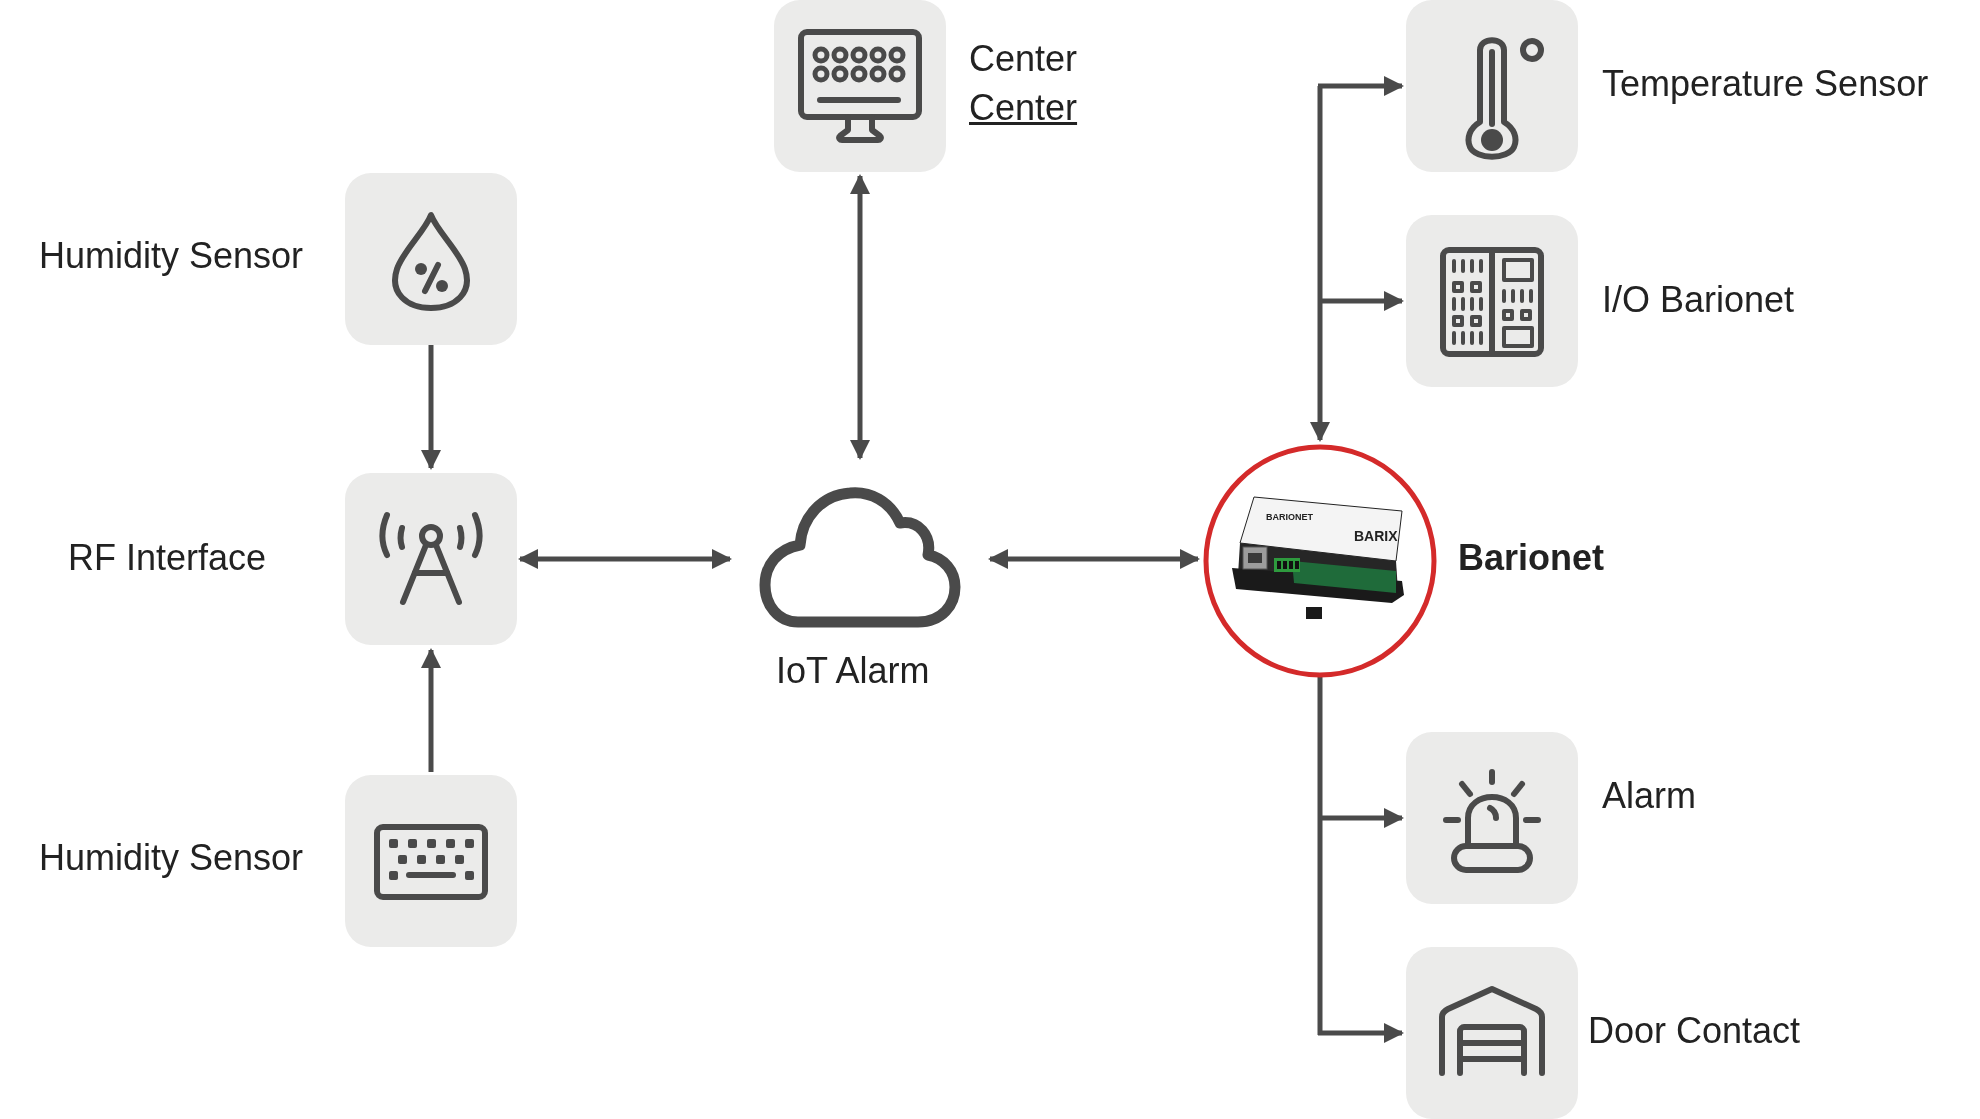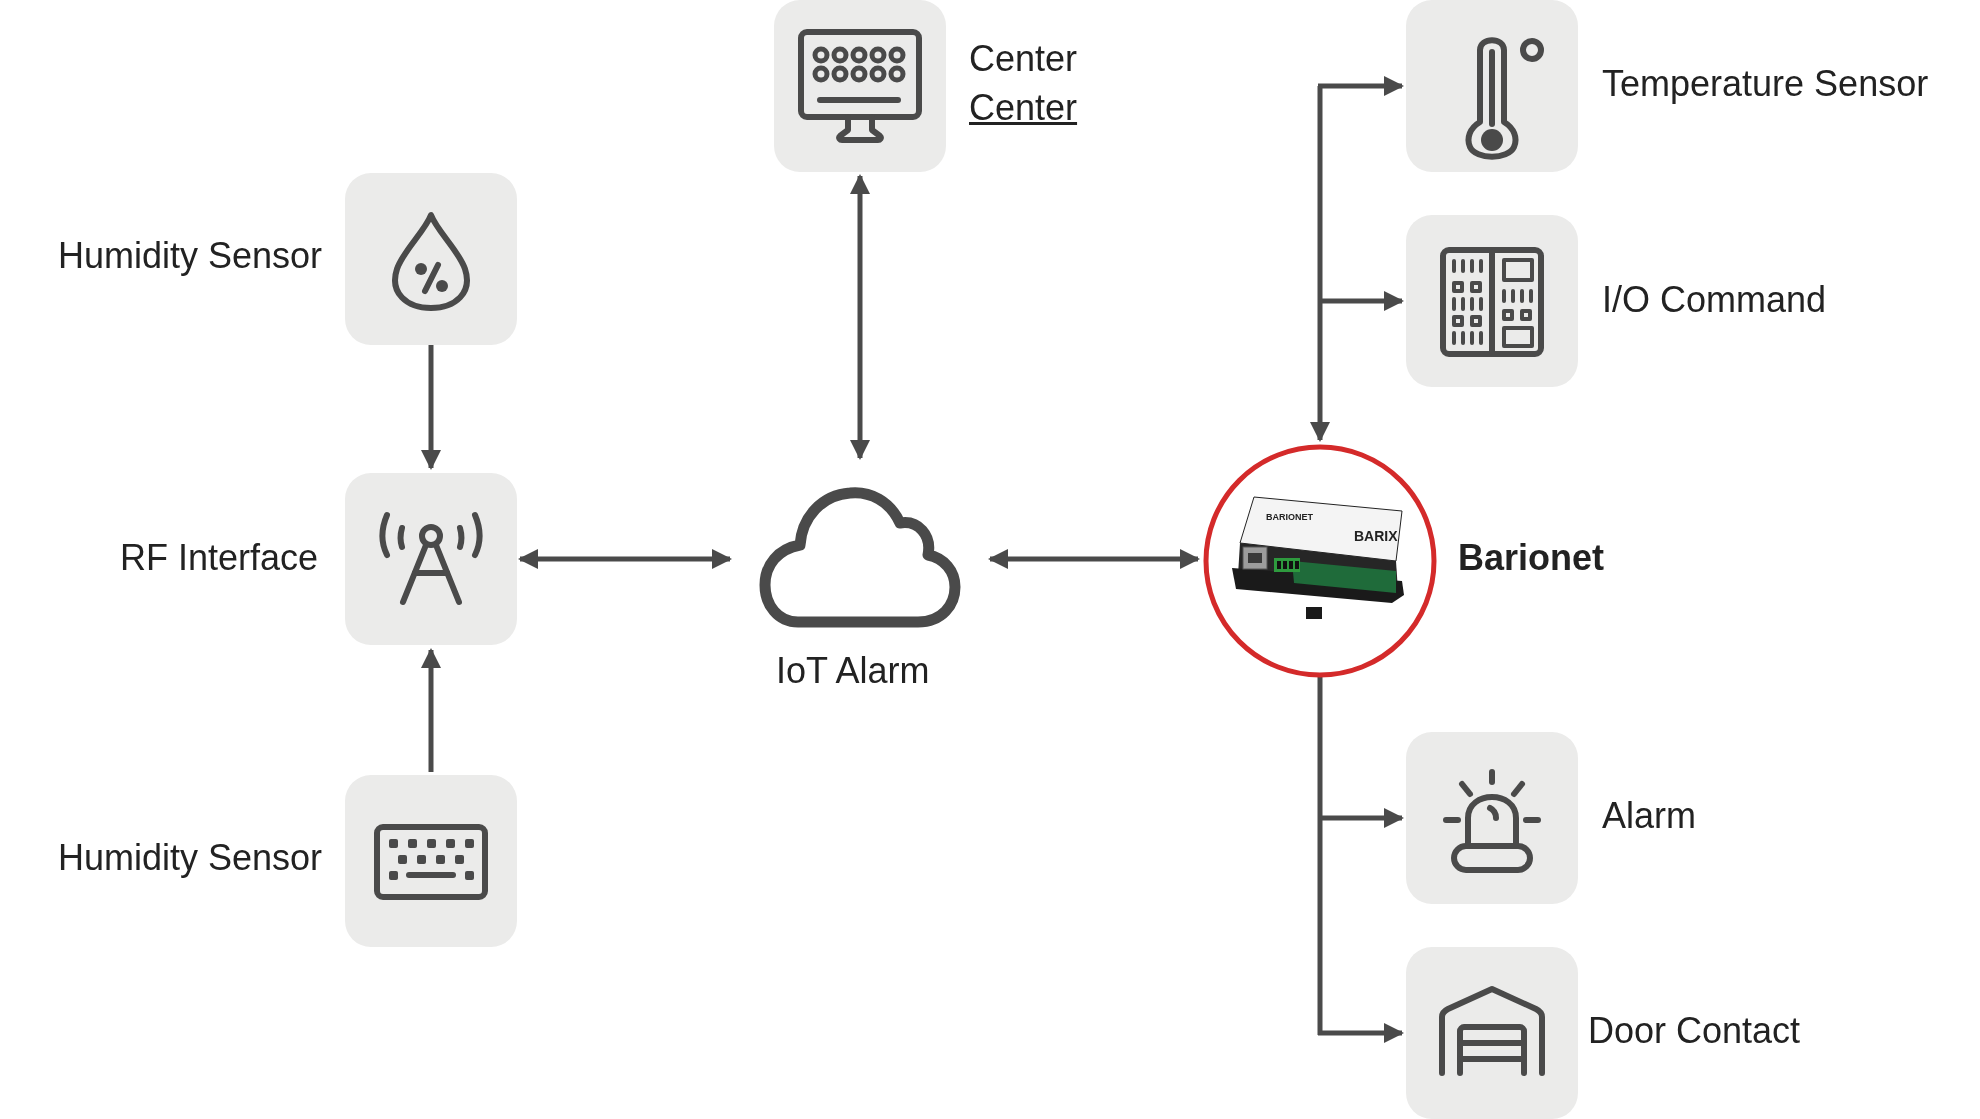--- a/index.html
+++ b/index.html
@@ -1,21 +1,21 @@
 <!DOCTYPE html>
 <html><head>
 <meta charset="utf-8">
 <style>
   html, body { margin:0; padding:0; background:#ffffff; }
   body { width:1980px; height:1119px; position:relative; overflow:hidden;
          font-family:"Liberation Sans", "DejaVu Sans", sans-serif; color:#222222; }
   .tile { position:absolute; width:172px; height:172px; background:#ebebea; border-radius:26px; }
   .tile svg { position:absolute; left:0; top:0; width:172px; height:172px; }
   .label { position:absolute; font-size:36px; line-height:48px; white-space:nowrap; color:#222222; }
-  .label.right-align { text-align:right; }
+  .label.right-align { text-align:center; }
   .label.bold { font-weight:bold; }
   #connectors { position:absolute; left:0; top:0; width:1980px; height:1119px; }
   .stroke { fill:none; stroke:#4a4a4a; stroke-width:6; stroke-linecap:round; stroke-linejoin:round; }
   .fillk { fill:#4a4a4a; }
 </style>
 </head>
 <body>
 
 <svg id="connectors" viewBox="0 0 1980 1119">
   <defs>
@@ -171,35 +171,35 @@
         <line x1="57" y1="118" x2="57" y2="128"></line>
         <line x1="66" y1="118" x2="66" y2="128"></line>
         <line x1="75" y1="118" x2="75" y2="128"></line>
       <line x1="98" y1="76" x2="98" y2="86"></line>
         <line x1="107" y1="76" x2="107" y2="86"></line>
         <line x1="116" y1="76" x2="116" y2="86"></line>
         <line x1="125" y1="76" x2="125" y2="86"></line>
     </g>
   </svg>
 </div>
-<div class="label" style="left:1602px; top:276px;">I/O Command</div>
+<div class="label" style="left:1602px; top:276px;">I/O Barionet</div>
 
 <div class="tile" style="left:1406px; top:732px;">
   <svg viewBox="0 0 172 172">
     <line class="stroke" x1="86" y1="40" x2="86" y2="50"></line>
     <line class="stroke" x1="56" y1="52" x2="64" y2="62"></line>
     <line class="stroke" x1="116" y1="52" x2="108" y2="62"></line>
     <line class="stroke" x1="40" y1="88" x2="52" y2="88"></line>
     <line class="stroke" x1="120" y1="88" x2="132" y2="88"></line>
     <path class="stroke" d="M62,114 L62,86 C62,58 110,58 110,86 L110,114"></path>
     <path class="stroke" d="M84,76 C88,78 90,81 90,86"></path>
     <rect class="stroke" x="48" y="114" width="76" height="24" rx="12"></rect>
   </svg>
 </div>
-<div class="label" style="left:1602px; top:792px;">Alarm</div>
+<div class="label" style="left:1602px; top:772px;">Alarm</div>
 
 <div class="tile" style="left:1406px; top:947px;">
   <svg viewBox="0 0 172 172">
     <path class="stroke" d="M36,126 L36,70 C36,66 38,64 42,62 L86,42 L130,62 C134,64 136,66 136,70 L136,126"></path>
     <path class="stroke" d="M54,126 L54,84 C54,82 56,80 58,80 L114,80 C116,80 118,82 118,84 L118,126"></path>
     <line class="stroke" x1="54" y1="96" x2="118" y2="96"></line>
     <line class="stroke" x1="54" y1="112" x2="118" y2="112"></line>
   </svg>
 </div>
 <div class="label" style="left:1588px; top:1007px;">Door Contact</div>

